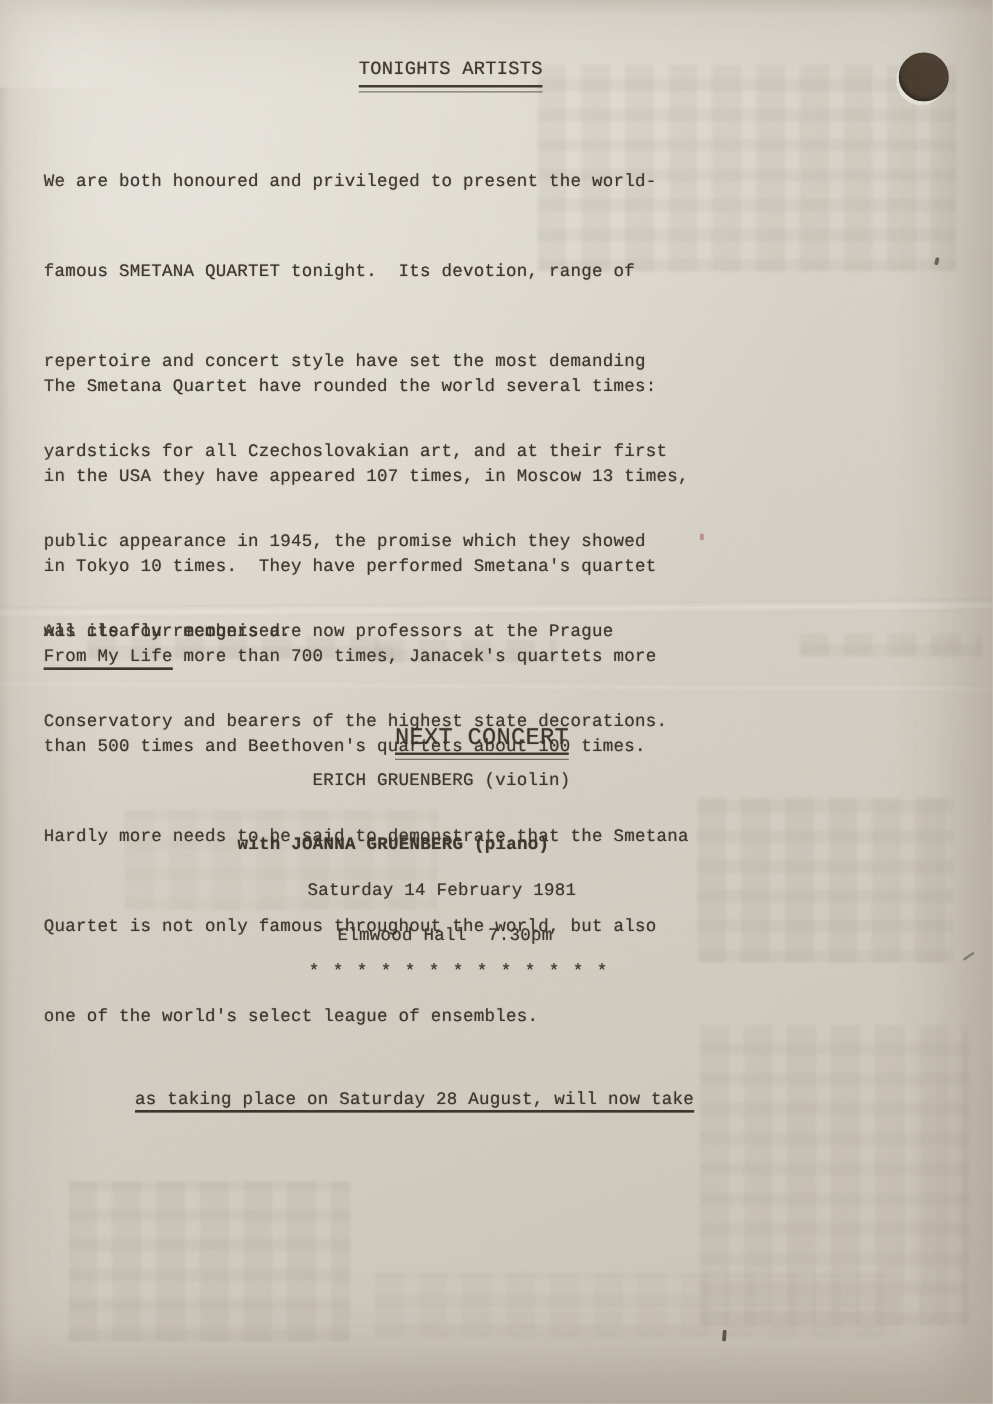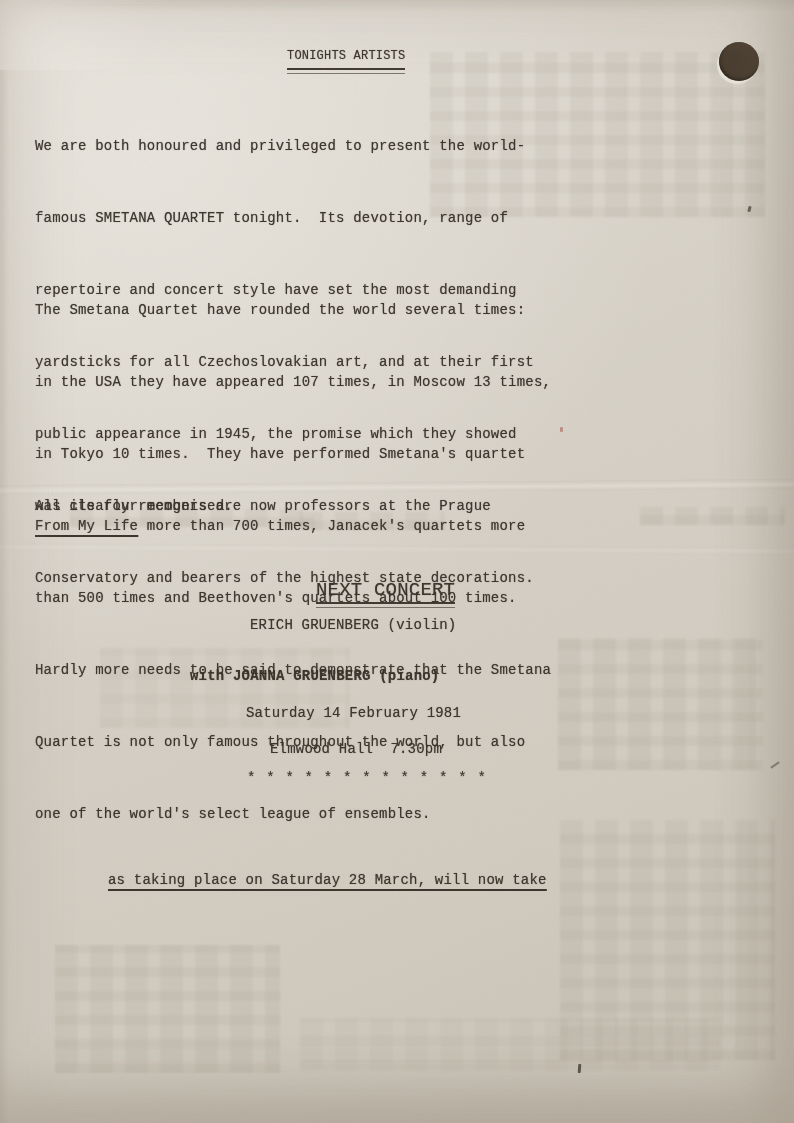--- a/index.html
+++ b/index.html
@@ -63,21 +63,21 @@
   }
 
   .txt {
     position:absolute; white-space:pre;
     color: rgba(52,46,38,0.94);
     font-size: 14px; line-height: 24px; letter-spacing: 0.2px;
     text-shadow: 0 0 0.9px rgba(56,50,43,0.65);
   }
   .para .line { white-space: pre; }
 
-  .doc-title { left:287px; top:44px; margin:0; font-size:12px; font-weight:normal; }
+  .doc-title { left:287px; top:44px; margin:0; font-size:15px; font-weight:normal; }
   .nc-heading { left:316px; top:578px; margin:0; font-size:19px; font-weight:normal; }
 
   .dbl { display:inline-block; padding-bottom:6px;
     background-image:
       linear-gradient(rgba(52,46,38,0.95), rgba(52,46,38,0.95)),
       linear-gradient(rgba(52,46,38,0.60), rgba(52,46,38,0.60));
     background-size: 100% 2.2px, 100% 1.4px;
     background-position: 0 calc(100% - 3.4px), 0 100%;
     background-repeat: no-repeat;
   }
@@ -155,21 +155,21 @@
     <div class="line">Conservatory and bearers of the highest state decorations.</div>
   </div>
 
   <h2 class="txt nc-heading"><span class="dbl">NEXT CONCERT</span></h2>
   <div class="txt nc-l1">ERICH GRUENBERG (violin)</div>
   <div class="txt nc-l2">with JOANNA GRUENBERG (piano)</div>
   <div class="txt nc-l3">Saturday 14 February 1981</div>
   <div class="txt nc-l4">Elmwood Hall  7.30pm</div>
   <div class="txt nc-sep">* * * * * * * * * * * * *</div>
 
-  <div class="txt no-l2 u">as taking place on Saturday 28 March, will now take</div>
+  <div class="txt no-l2 u">as taking place on Saturday 28 August, will now take</div>
 
   <div class="mark mark-1"></div>
   <div class="mark mark-2"></div>
   <div class="mark mark-3"></div>
   <div class="mark mark-4"></div>
 
   <svg class="grain" width="794" height="1123" aria-hidden="true">
     <filter id="grainF">
       <feTurbulence type="fractalNoise" baseFrequency="0.8" numOctaves="2" stitchTiles="stitch"></feTurbulence>
       <feColorMatrix type="matrix" values="0 0 0 0 0.42  0 0 0 0 0.39  0 0 0 0 0.33  0 0 0 0.55 0"></feColorMatrix>

